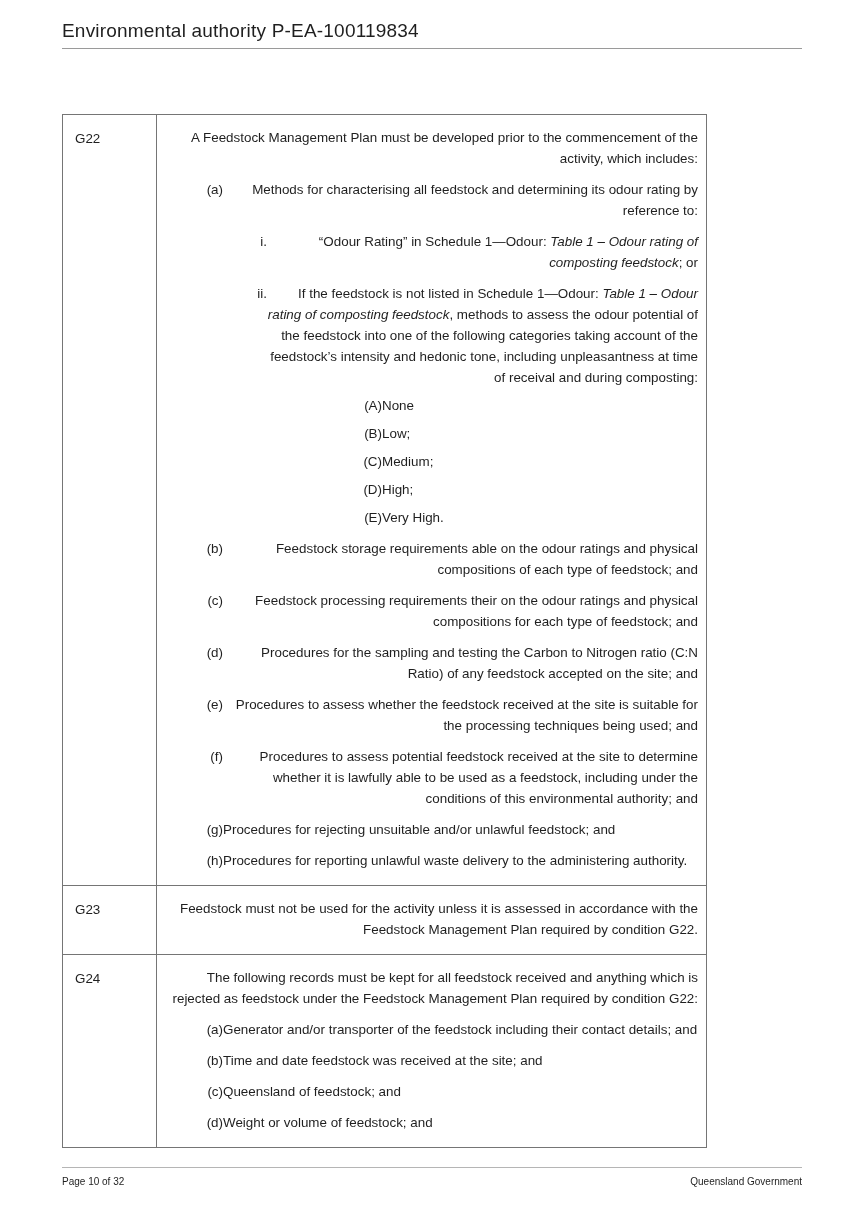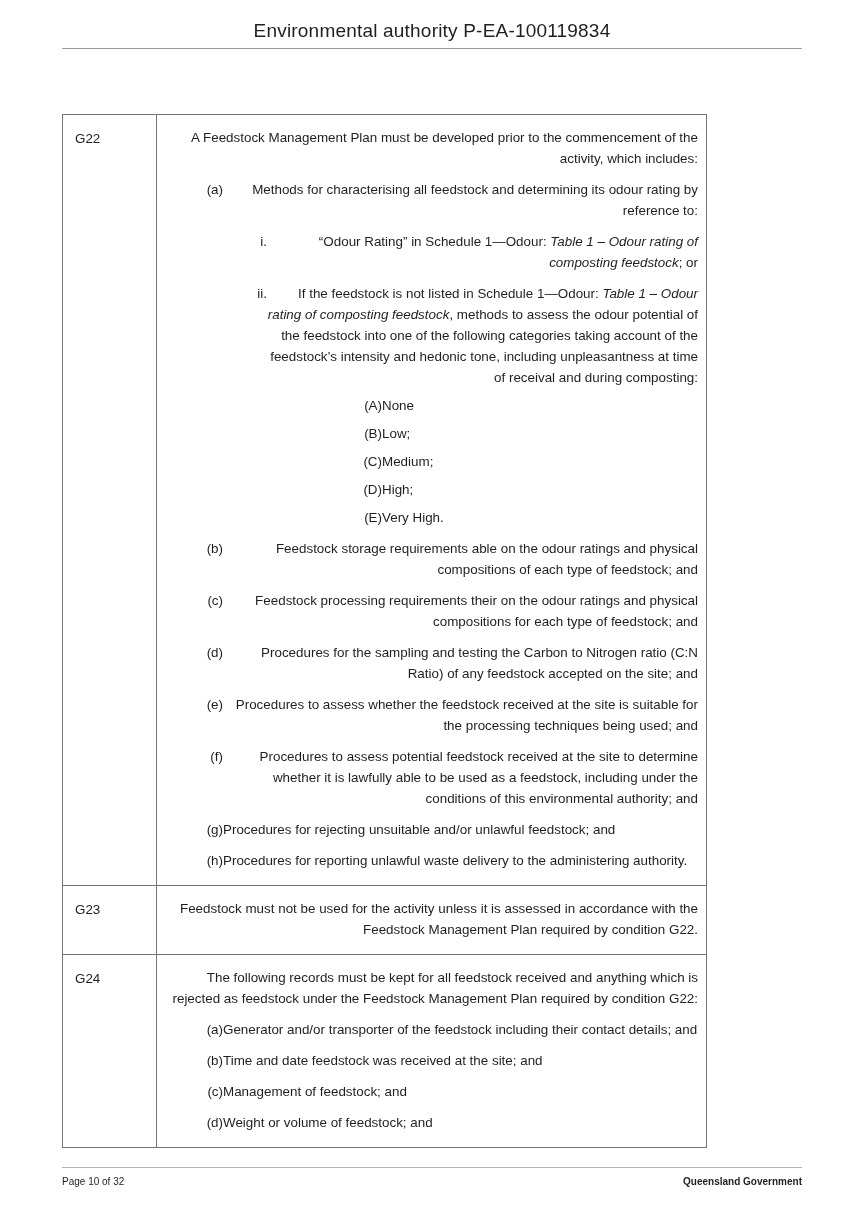--- a/index.html
+++ b/index.html
@@ -20,21 +20,21 @@
   }
   .page{position:relative;width:844px;height:1210px;overflow:hidden;}
 
   
   .hdr{
     position:absolute;left:62px;right:42px;top:0;
     border-bottom:1px solid var(--rule-header);
     padding:20px 0 6px 0;
   }
   .hdr .title{
-    text-align:center;
+    text-align:left;
     font-size:19px;
     font-weight:400;
     letter-spacing:.2px;
     white-space:nowrap;
   }
 
   
   table.cond{
     position:absolute;left:62px;top:114px;
     width:645px;
@@ -69,21 +69,21 @@
   
   .ftr{
     position:absolute;left:62px;right:42px;top:1167px;
     border-top:1px solid var(--rule-footer);
     padding-top:8px;
     display:flex;
     justify-content:space-between;
     align-items:baseline;
     font-size:10px;
   }
-  .ftr .gov{font-weight:700;text-align:center;}
+  .ftr .gov{font-weight:400;text-align:center;}
 </style>
 </head>
 <body>
 
 <div class="page">
 
   <div class="hdr">
     <div class="title">Environmental authority P-EA-100119834</div>
   </div>
 
@@ -168,21 +168,21 @@
             <div class="item lvl1">
               <span class="marker">(a)</span>
               <span class="txt"><span>Generator and/or transporter of the feedstock including their contact details; and</span></span>
             </div>
             <div class="item lvl1">
               <span class="marker">(b)</span>
               <span class="txt"><span>Time and date feedstock was received at the site; and</span></span>
             </div>
             <div class="item lvl1">
               <span class="marker">(c)</span>
-              <span class="txt"><span>Management of feedstock; and</span></span>
+              <span class="txt"><span>Queensland of feedstock; and</span></span>
             </div>
             <div class="item lvl1">
               <span class="marker">(d)</span>
               <span class="txt"><span>Weight or volume of feedstock; and</span></span>
             </div>
           </td>
         </tr>
       </tbody>
   </table>
 

